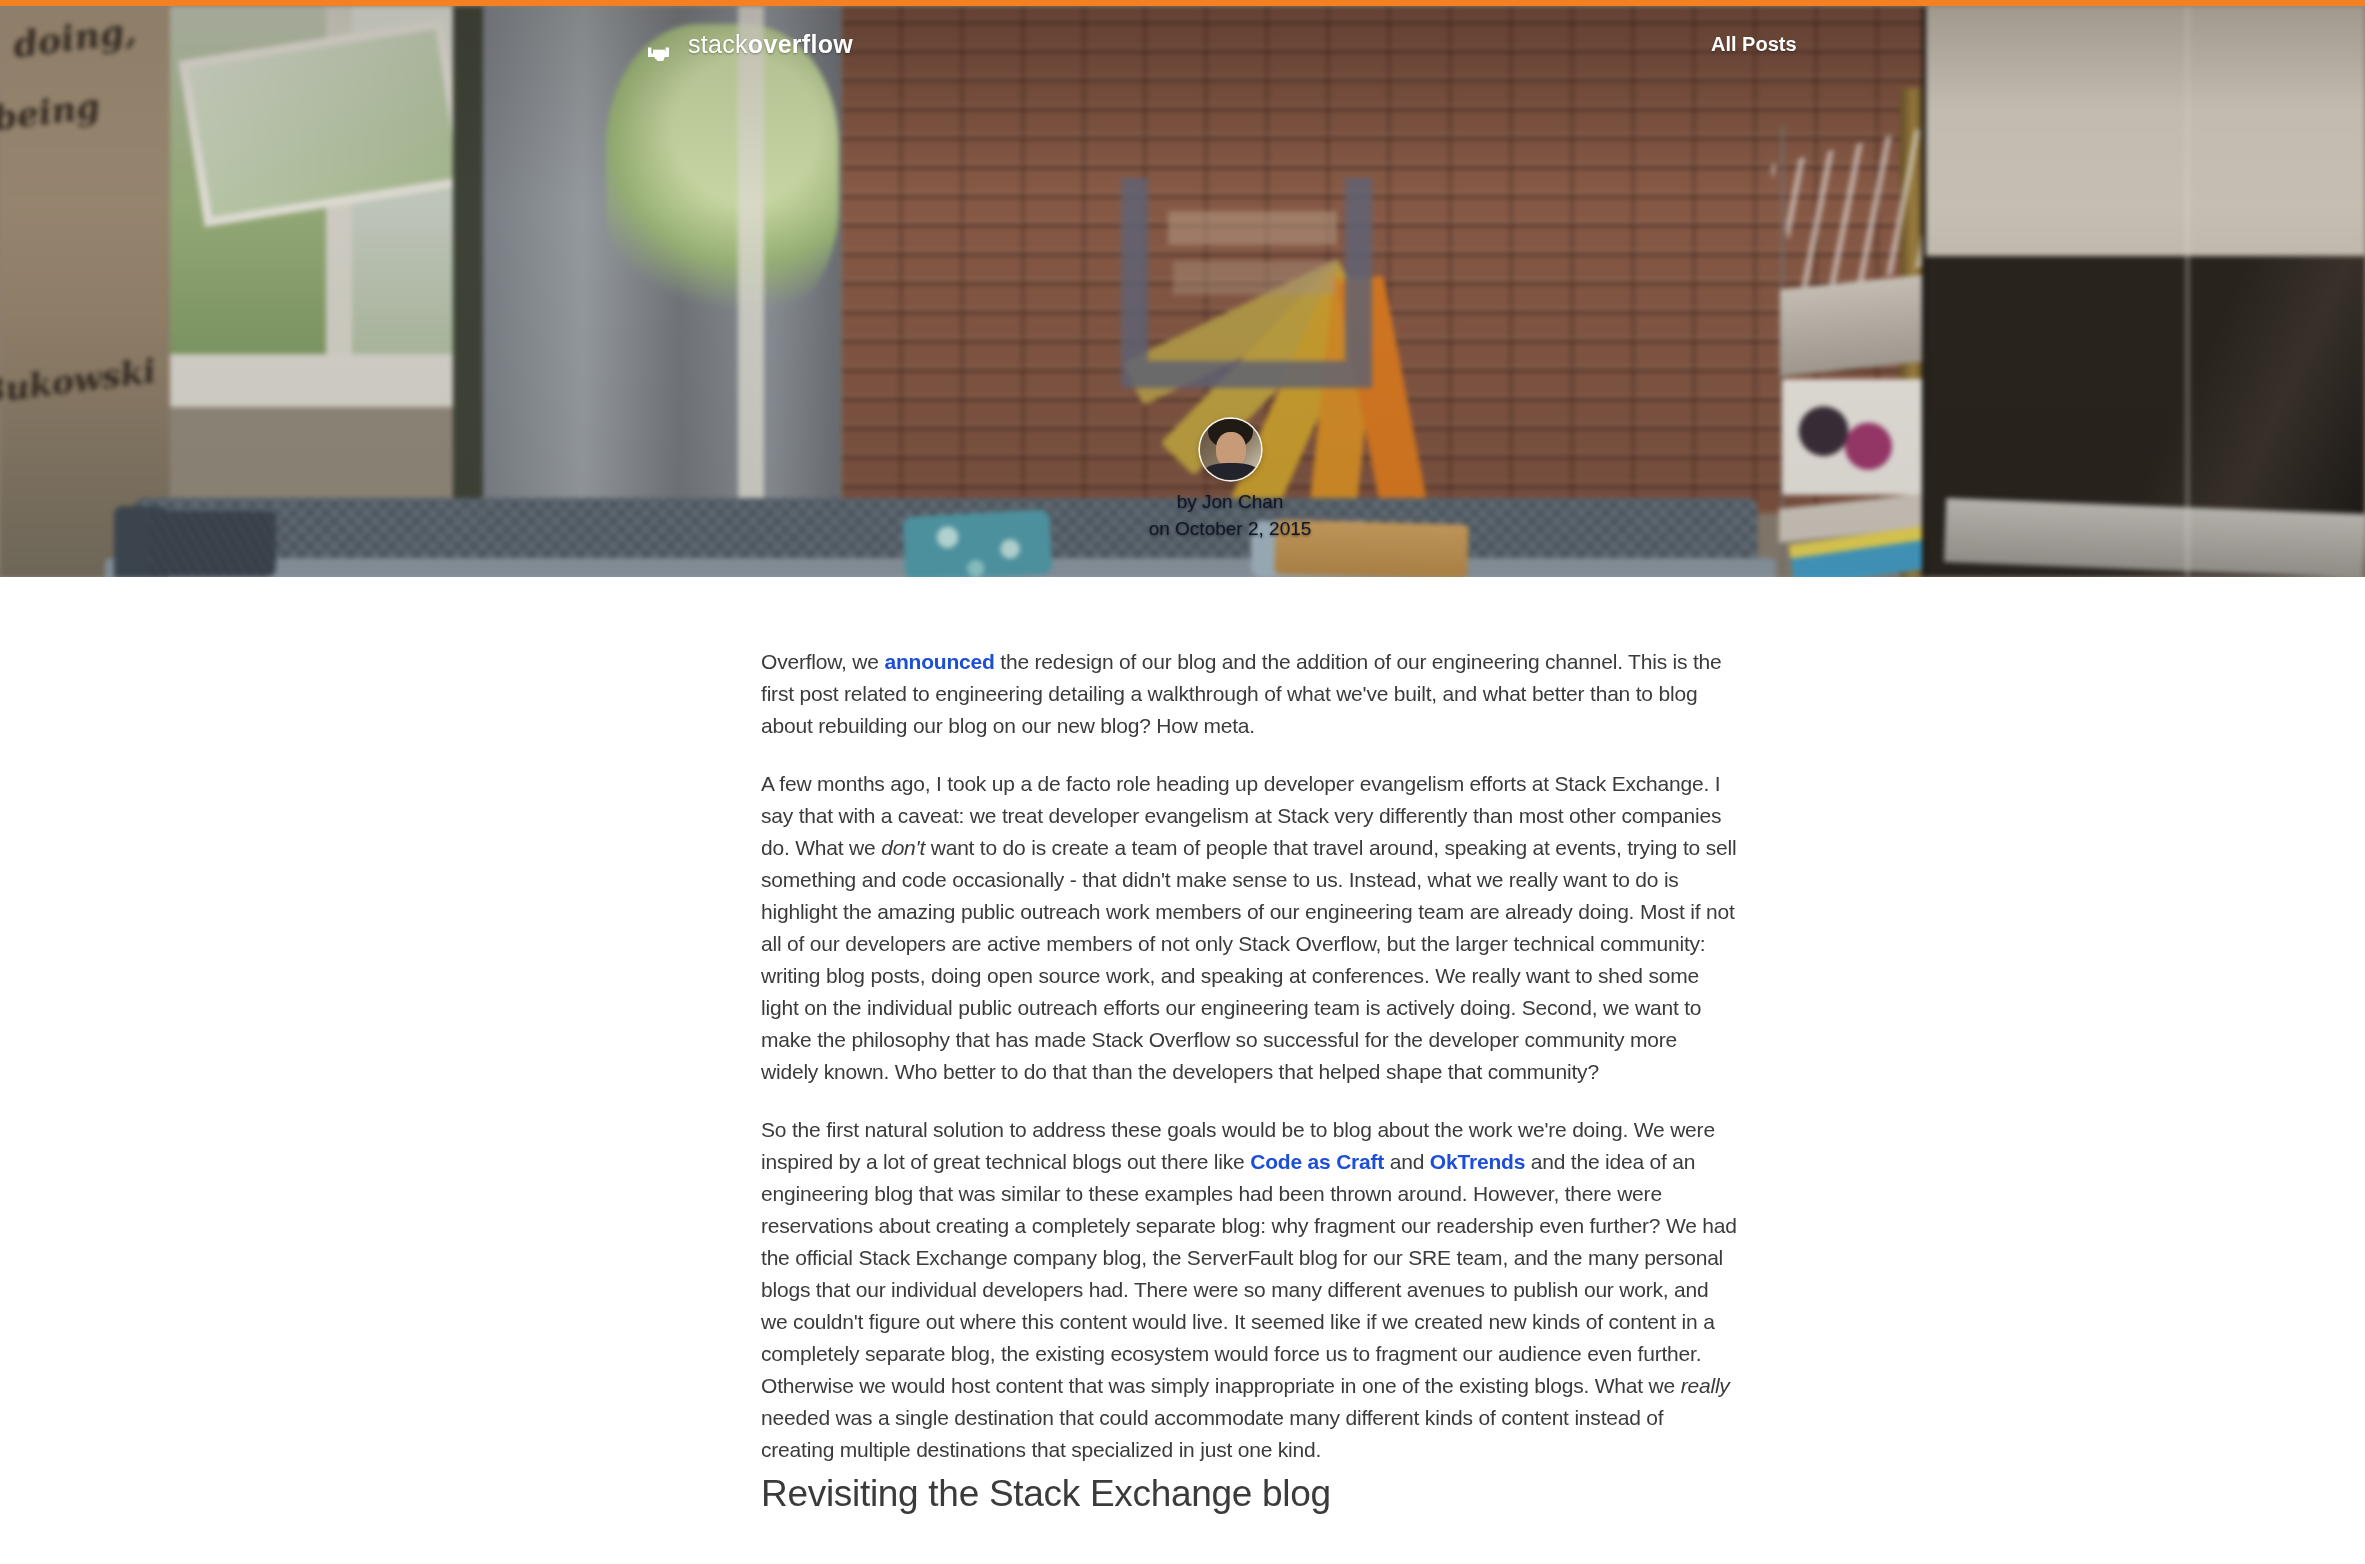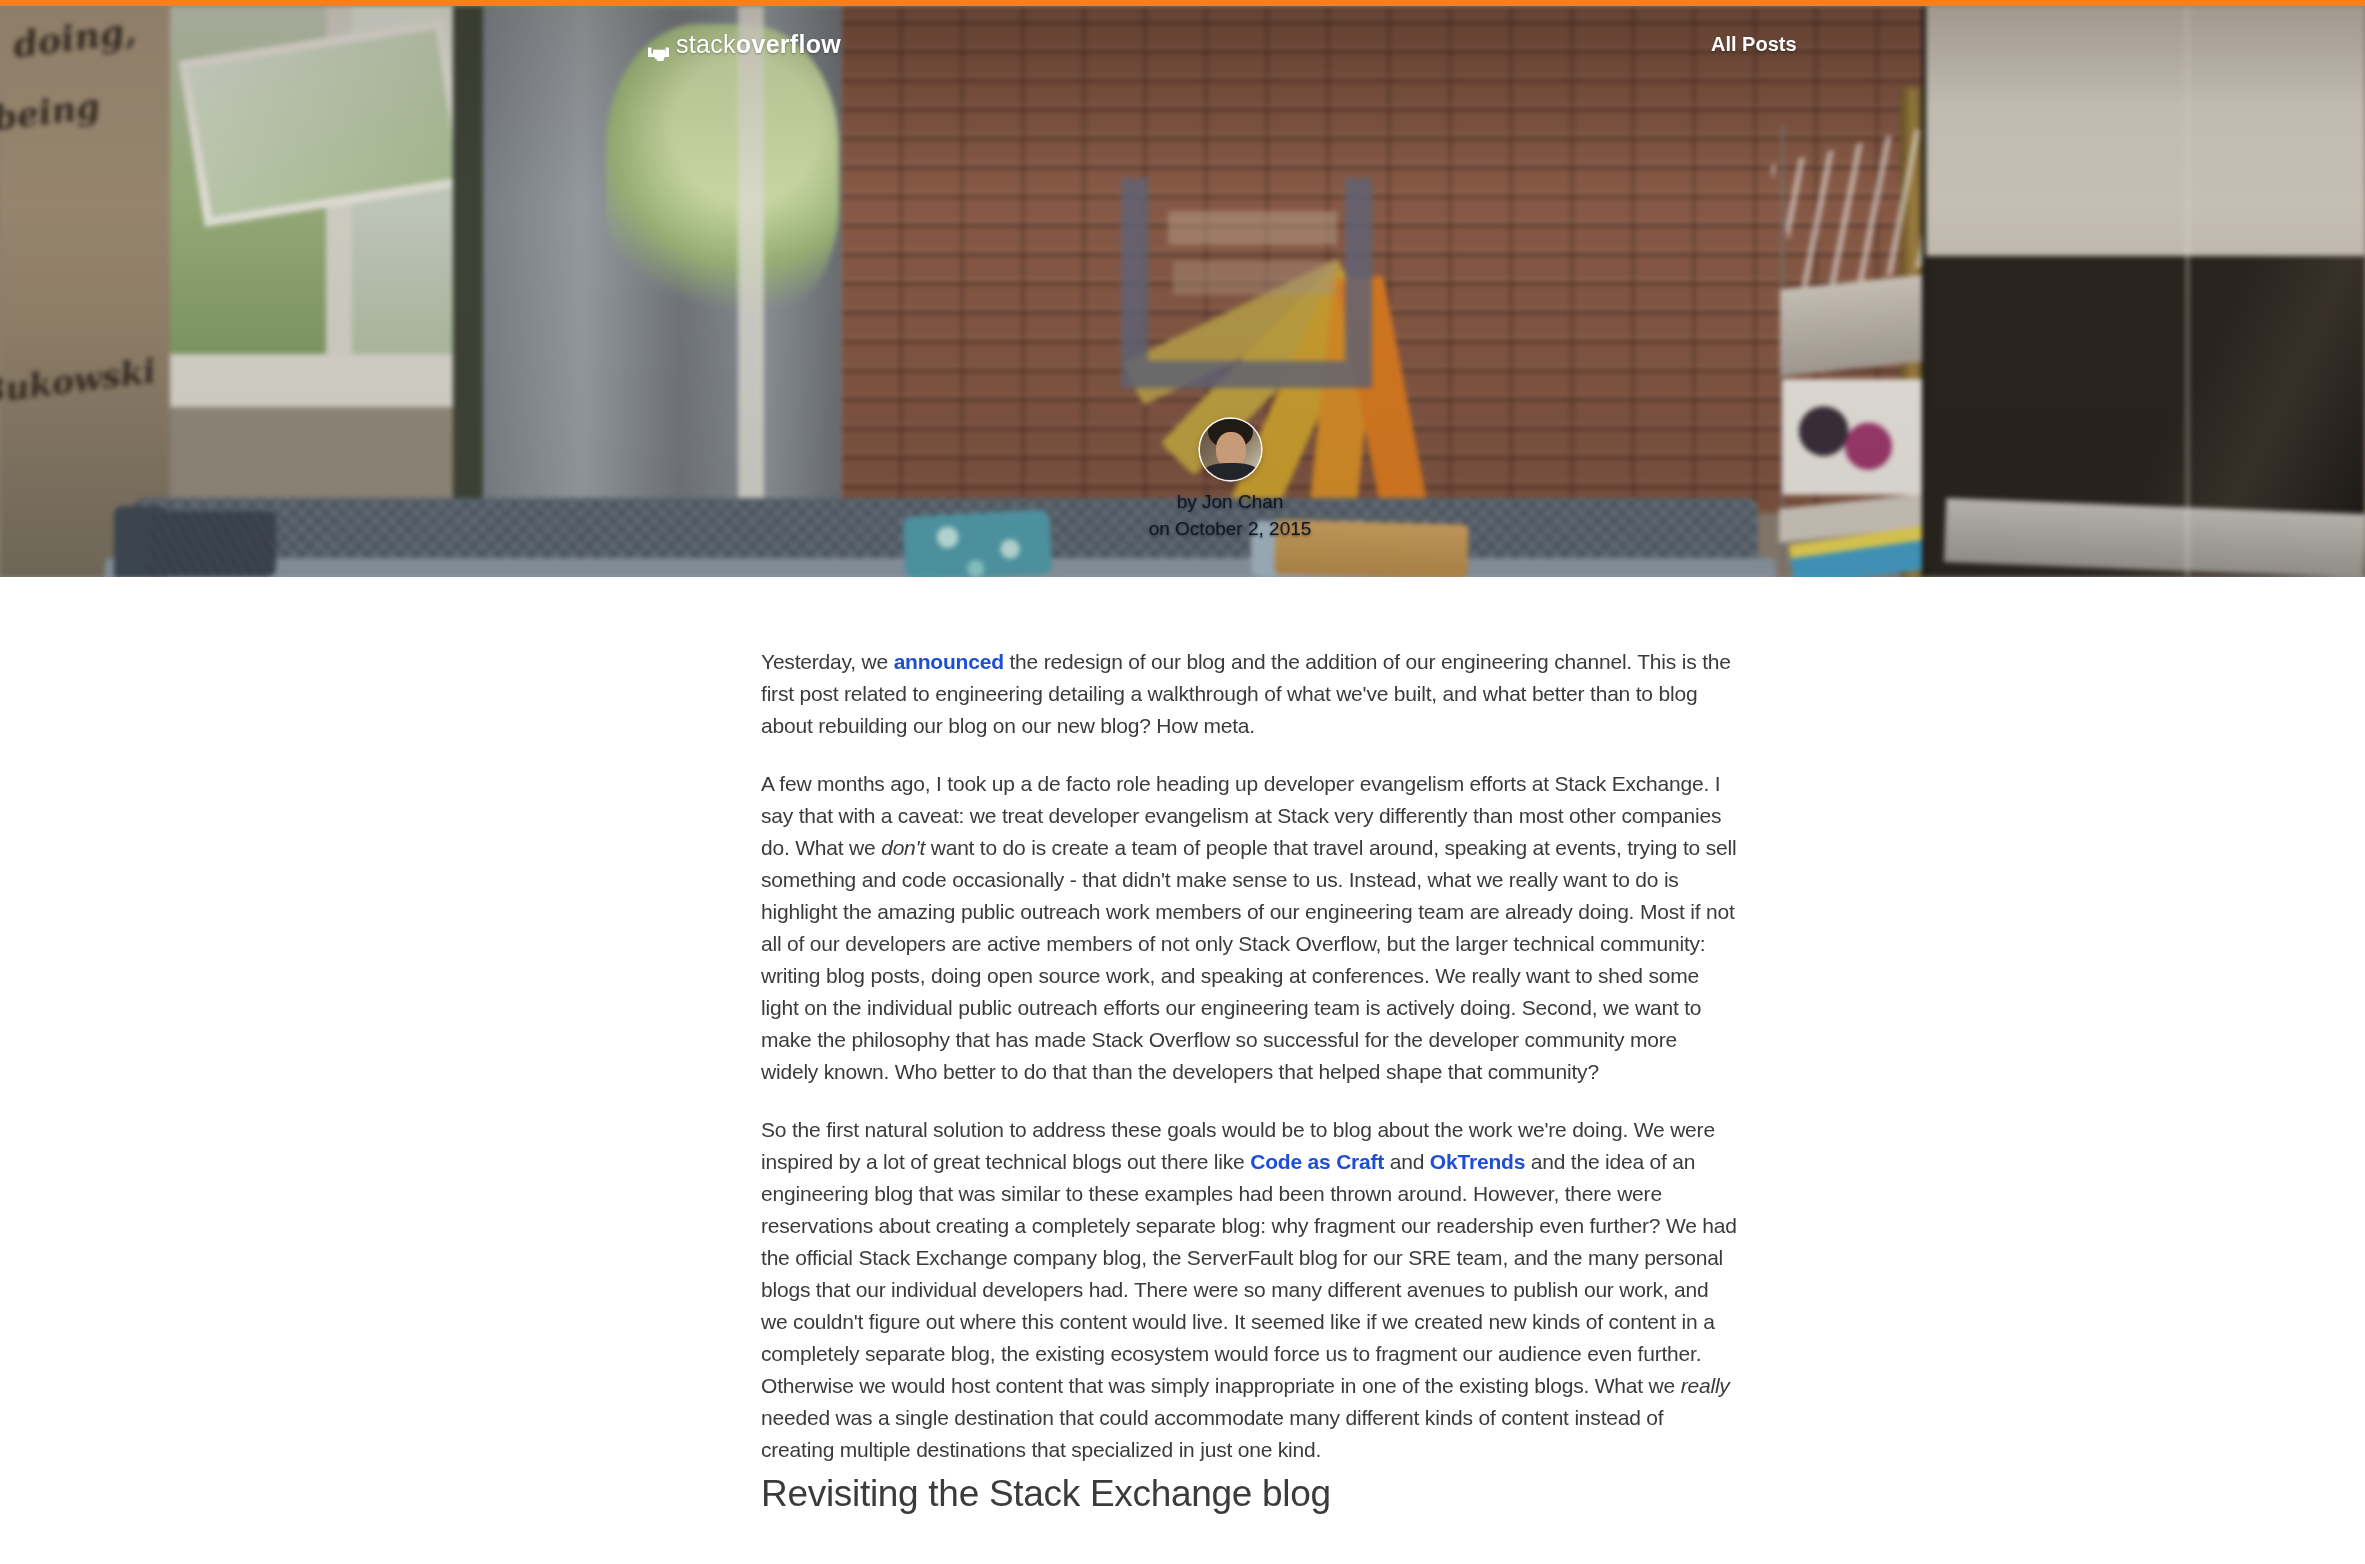--- a/index.html
+++ b/index.html
@@ -101,21 +101,21 @@
   .cab-dark{left:1926px;top:250px;width:439px;height:321px;
      background:linear-gradient(115deg,#2a241f 0 55%,#3a332c 72%,#171513);}
   .cab-band{left:1945px;top:500px;width:420px;height:64px;transform:rotate(2.2deg);
      background:linear-gradient(180deg,#c4c1bb,#9d9a94);}
   .cab-seam{left:2185px;top:0;width:4.7px;height:571px;background:rgba(235,230,220,.30);}
   .shade{left:0;top:0;width:2366px;height:571px;
      background:linear-gradient(180deg,rgba(30,20,12,.18),rgba(30,20,12,.05) 35%,rgba(20,14,10,.10));}
 
   
   .hero-ui{position:absolute;top:0;left:0;width:2366px;height:571px;z-index:10;}
-  .logo{position:absolute;left:644px;top:20px;display:flex;align-items:center;gap:2px;color:#fff;
+  .logo{position:absolute;left:644px;top:20px;display:flex;align-items:center;gap:14px;color:#fff;
         text-decoration:none;cursor:pointer;}
   .logo-text{font-size:25px;letter-spacing:0.3px;text-shadow:0 1.2px 2.3px rgba(0,0,0,.35);}
   .logo-text .bold{font-weight:bold;}
   .all-posts{position:absolute;left:1711px;top:27px;font-size:20px;font-weight:bold;color:#fff;
         text-decoration:none;cursor:pointer;text-shadow:0 1.2px 2.3px rgba(0,0,0,.35);}
   .title{position:absolute;left:1230px;top:168px;transform:translateX(-50%);margin:0;
         font-size:59px;font-weight:400;color:#fff;white-space:nowrap;letter-spacing:0.3px;
         text-shadow:0 1.7px 2.9px rgba(0,0,0,.55),1.2px 2.3px 4.7px rgba(0,0,0,.35);}
   .avatar{position:absolute;left:1200px;top:413px;width:61px;height:61px;border-radius:50%;overflow:hidden;
         background:linear-gradient(135deg,#5a4a3a,#8a7a62 55%,#d8d2c2);
@@ -215,21 +215,21 @@
       </div>
 
       <div class="byline">
         <div>by Jon Chan</div>
         <div>on October 2, 2015</div>
       </div>
     </div>
   </header>
 
   <main class="article">
-    <p><span>Yesterday, we </span><a>announced</a><span> the redesign of our blog and the addition of our engineering channel. This is the first post related to engineering detailing a walkthrough of what we've built, and what better than to blog about rebuilding our blog on our new blog? How meta.</span></p>
+    <p><span>Overflow, we </span><a>announced</a><span> the redesign of our blog and the addition of our engineering channel. This is the first post related to engineering detailing a walkthrough of what we've built, and what better than to blog about rebuilding our blog on our new blog? How meta.</span></p>
 
 
     <p><span>A few months ago, I took up a de facto role heading up developer evangelism efforts at Stack Exchange. I say that with a caveat: we treat developer evangelism at Stack very differently than most other companies do. What we </span><span class="it">don't</span><span> want to do is create a team of people that travel around, speaking at events, trying to sell something and code occasionally - that didn't make sense to us. Instead, what we really want to do is highlight the amazing public outreach work members of our engineering team are already doing. Most if not all of our developers are active members of not only Stack Overflow, but the larger technical community: writing blog posts, doing open source work, and speaking at conferences. We really want to shed some light on the individual public outreach efforts our engineering team is actively doing. Second, we want to make the philosophy that has made Stack Overflow so successful for the developer community more widely known. Who better to do that than the developers that helped shape that community?</span></p>
 
     <p><span>So the first natural solution to address these goals would be to blog about the work we're doing. We were inspired by a lot of great technical blogs out there like </span><a>Code as Craft</a><span> and </span><a>OkTrends</a><span> and the idea of an engineering blog that was similar to these examples had been thrown around. However, there were reservations about creating a completely separate blog: why fragment our readership even further? We had the official Stack Exchange company blog, the ServerFault blog for our SRE team, and the many personal blogs that our individual developers had. There were so many different avenues to publish our work, and we couldn't figure out where this content would live. It seemed like if we created new kinds of content in a completely separate blog, the existing ecosystem would force us to fragment our audience even further. Otherwise we would host content that was simply inappropriate in one of the existing blogs. What we </span><span class="it">really</span><span> needed was a single destination that could accommodate many different kinds of content instead of creating multiple destinations that specialized in just one kind.</span></p>
 
     <h2>Revisiting the Stack Exchange blog</h2>
   </main>
 </div>
 

